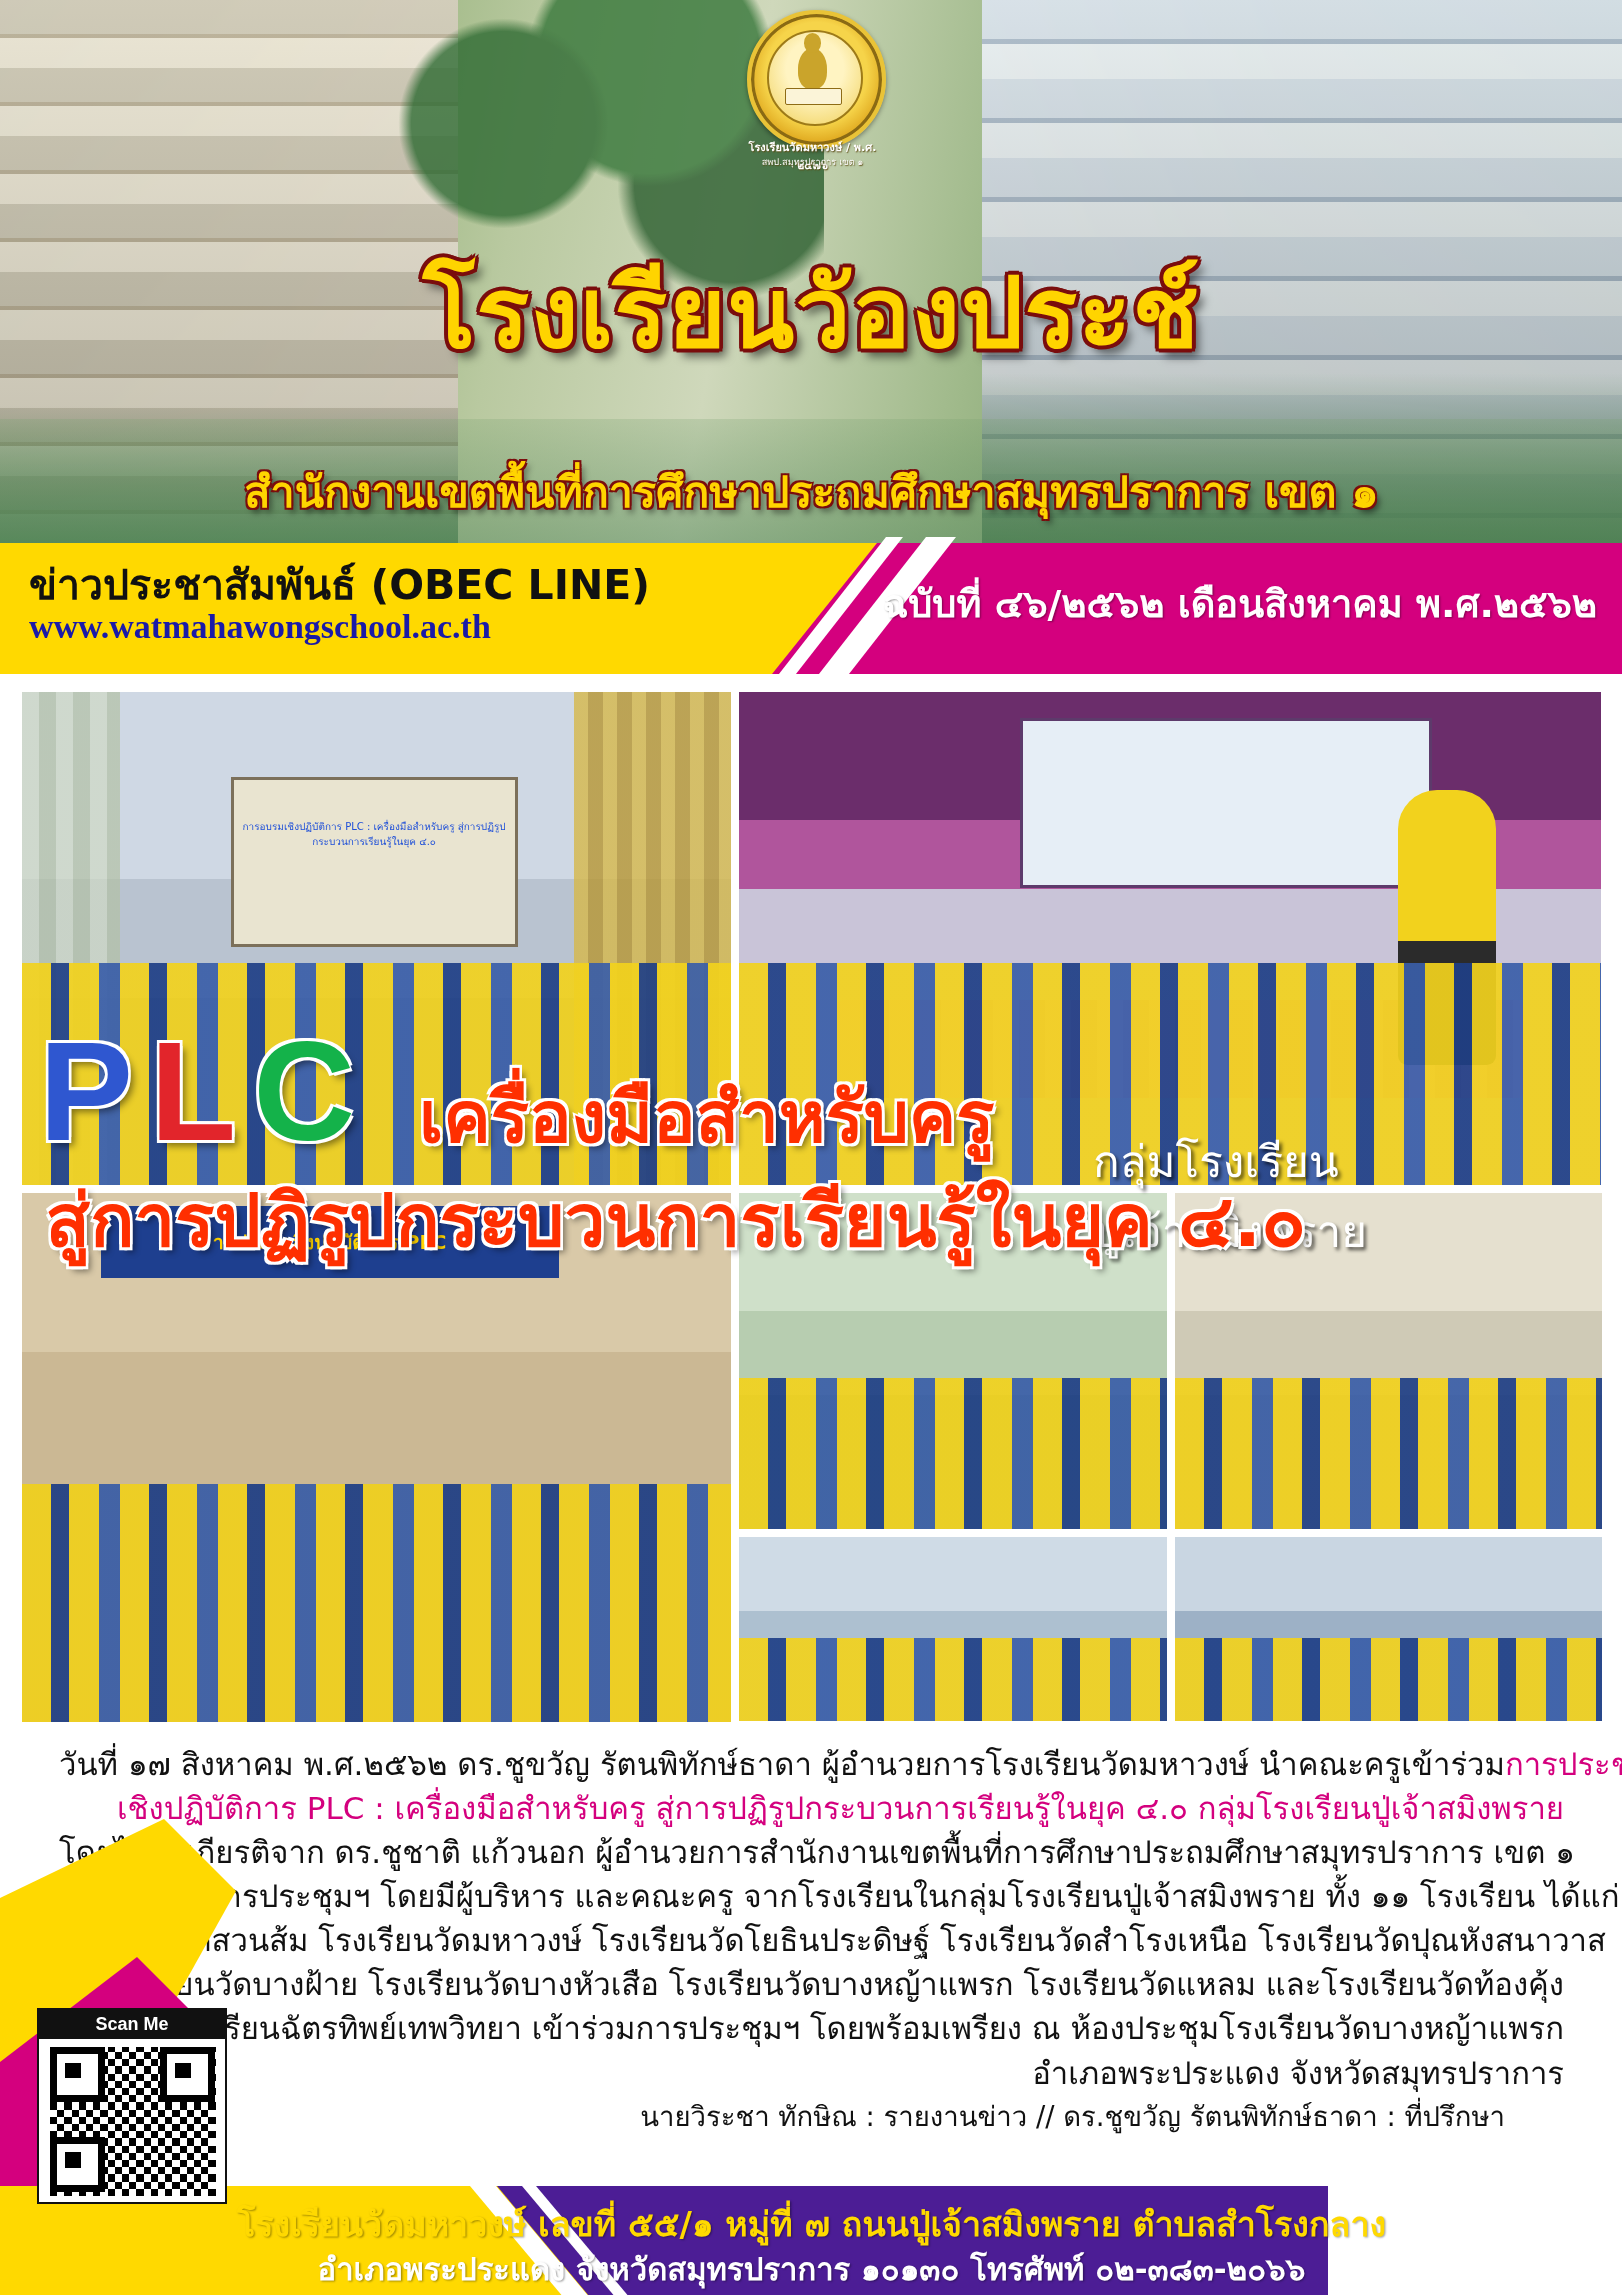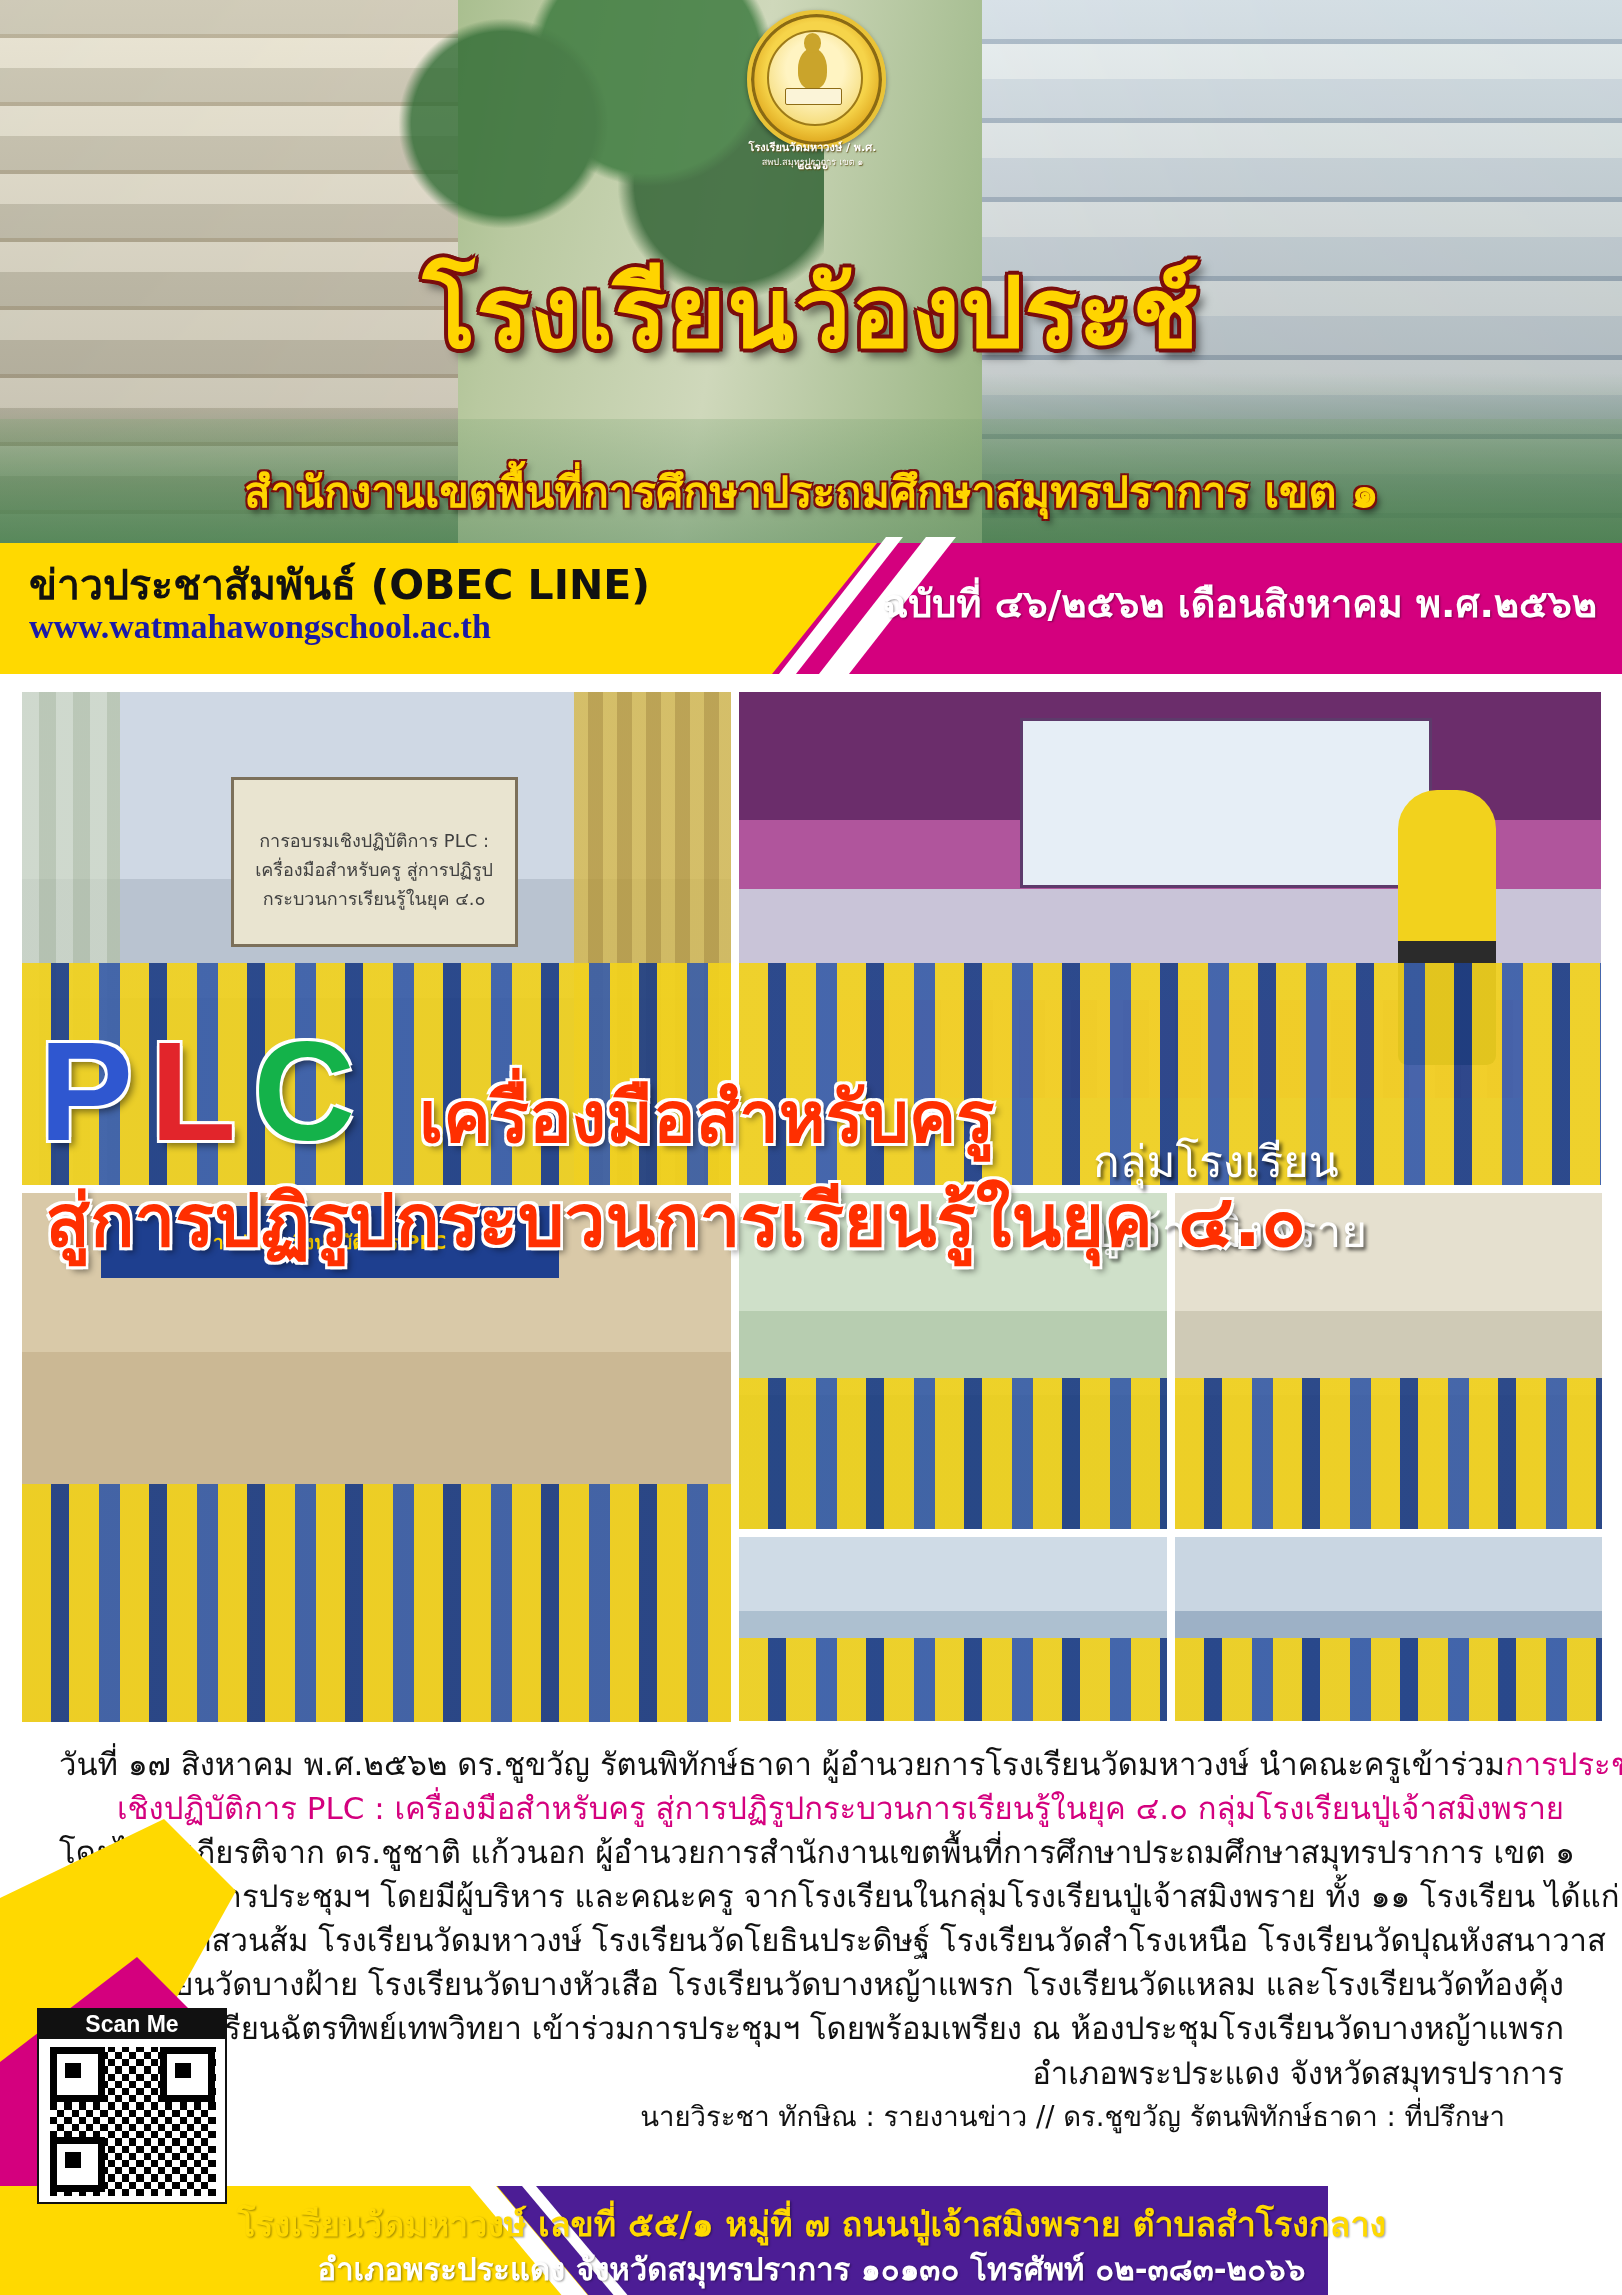--- a/index.html
+++ b/index.html
@@ -204,21 +204,21 @@
     content:"";
     position:absolute;left:0;bottom:0;width:100%;height:45%;
     background:
       repeating-linear-gradient(90deg,
         #f2d21d 0 29px, #1f3f86 29px 47px, #f2d21d 47px 77px, #3a5ea8 77px 98px);
     opacity:.92;
   }
   .ph1 { left:0; top:0; width:713px; height:497px;
     background: linear-gradient(180deg,#cfd8e4 0 38%, #b9c3d0 38% 62%, #9aa6b5 62% 100%); }
   .ph1 .screen{position:absolute;left:209px;top:85px;width:281px;height:164px;background:#e9e4d0;border:3.9px solid #7c705a;}
-  .ph1 .screen-txt{position:absolute;left:0;top:46px;width:100%;text-align:center;color:#404040;font-size:18px;}
+  .ph1 .screen-txt{position:absolute;left:0;top:39px;width:100%;text-align:center;color:#1d4ed8;font-size:10px;}
   .ph1 .curtain{position:absolute;right:0;top:0;width:157px;height:100%;background:repeating-linear-gradient(90deg,#d6b84a 0 14.4px,#b79632 14.4px 29px);opacity:.8;}
   .ph1 .curtain2{position:absolute;left:0;top:0;width:98px;height:100%;background:repeating-linear-gradient(90deg,#cfd9c4 0 17px,#b2c0a4 17px 34px);opacity:.7;}
 
   .ph2 { left:717px; top:0; width:866px; height:497px;
     background: linear-gradient(180deg,#6b2d6b 0 26%, #b0559c 26% 40%, #c9c4d8 40% 100%); }
   .ph2 .stageScreen{position:absolute;left:281px;top:26px;width:406px;height:164px;background:#e6eef6;border:3.9px solid #5d3a6b;}
   .ph2 .tablecloth{position:absolute;left:98px;top:308px;width:687px;height:98px;background:repeating-linear-gradient(90deg,#e9a9c6 0 26px,#d68fb2 26px 52px);border-radius:6.5px;}
   .ph2 .speaker{position:absolute;right:105px;top:98px;width:98px;height:275px;background:linear-gradient(180deg,#f2d21d 0 55%,#2b2b2b 55% 100%);border-radius:39px 39px 9.2px 9.2px;}
 
   .ph3 { left:0; top:501px; width:713px; height:533px;
@@ -324,21 +324,21 @@
     z-index:3;
   }
 
   
   .qr-box{
     position:absolute;left:37px;top:2008px;width:190px;height:196px;z-index:9;
     background:#ffffff;border:2.6px solid #111111;box-sizing:border-box;
   }
   .qr-label{
     position:absolute;left:0;top:0;width:100%;height:29px;line-height:29px;
-    background:#111111;color:#ffffff;font-size:23px;font-weight:bold;text-align:center;
+    background:#111111;color:#ffffff;font-size:18px;font-weight:bold;text-align:center;
     font-family:"Liberation Sans",sans-serif;
   }
   .qr-grid{
     position:absolute;left:10.5px;top:37px;width:166px;height:149px;
     background:
       repeating-linear-gradient(90deg,#000 0 7.2px,#fff 7.2px 14.4px),
       repeating-linear-gradient(0deg,#000 0 7.2px,#fff 7.2px 14.4px);
     background-blend-mode: difference;
   }
   .qr-eye{position:absolute;width:41px;height:41px;border:7.9px solid #000;background:#fff;}

